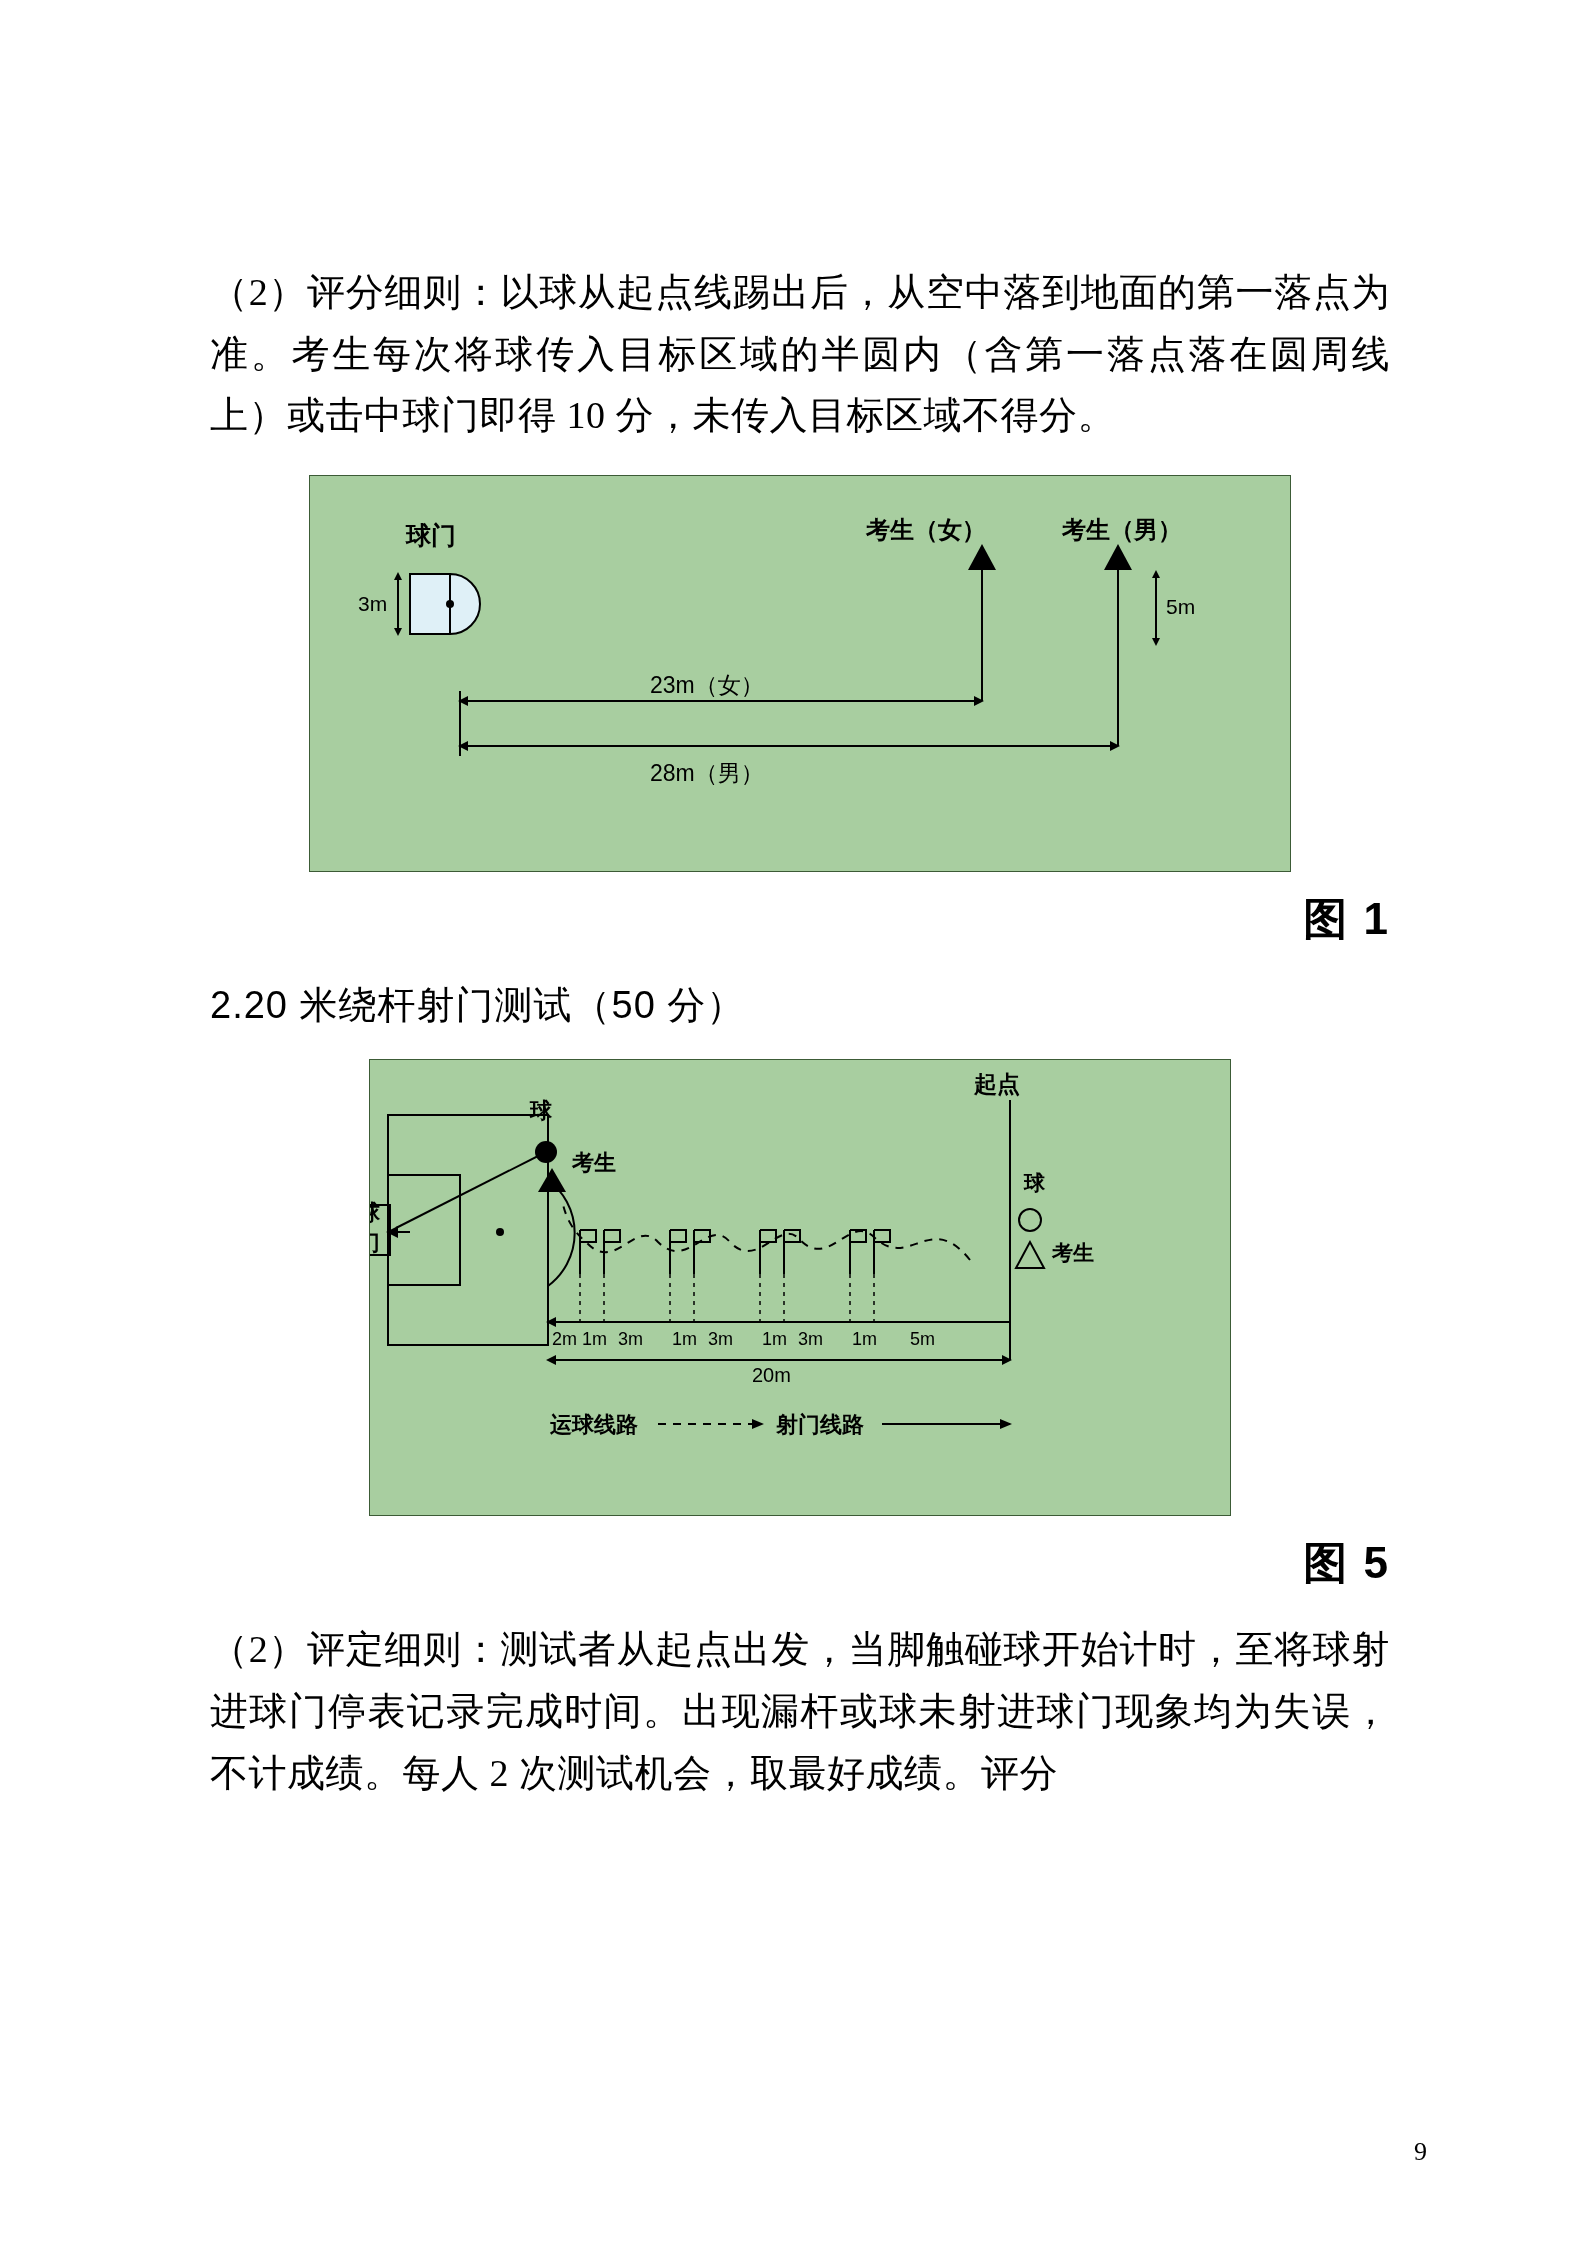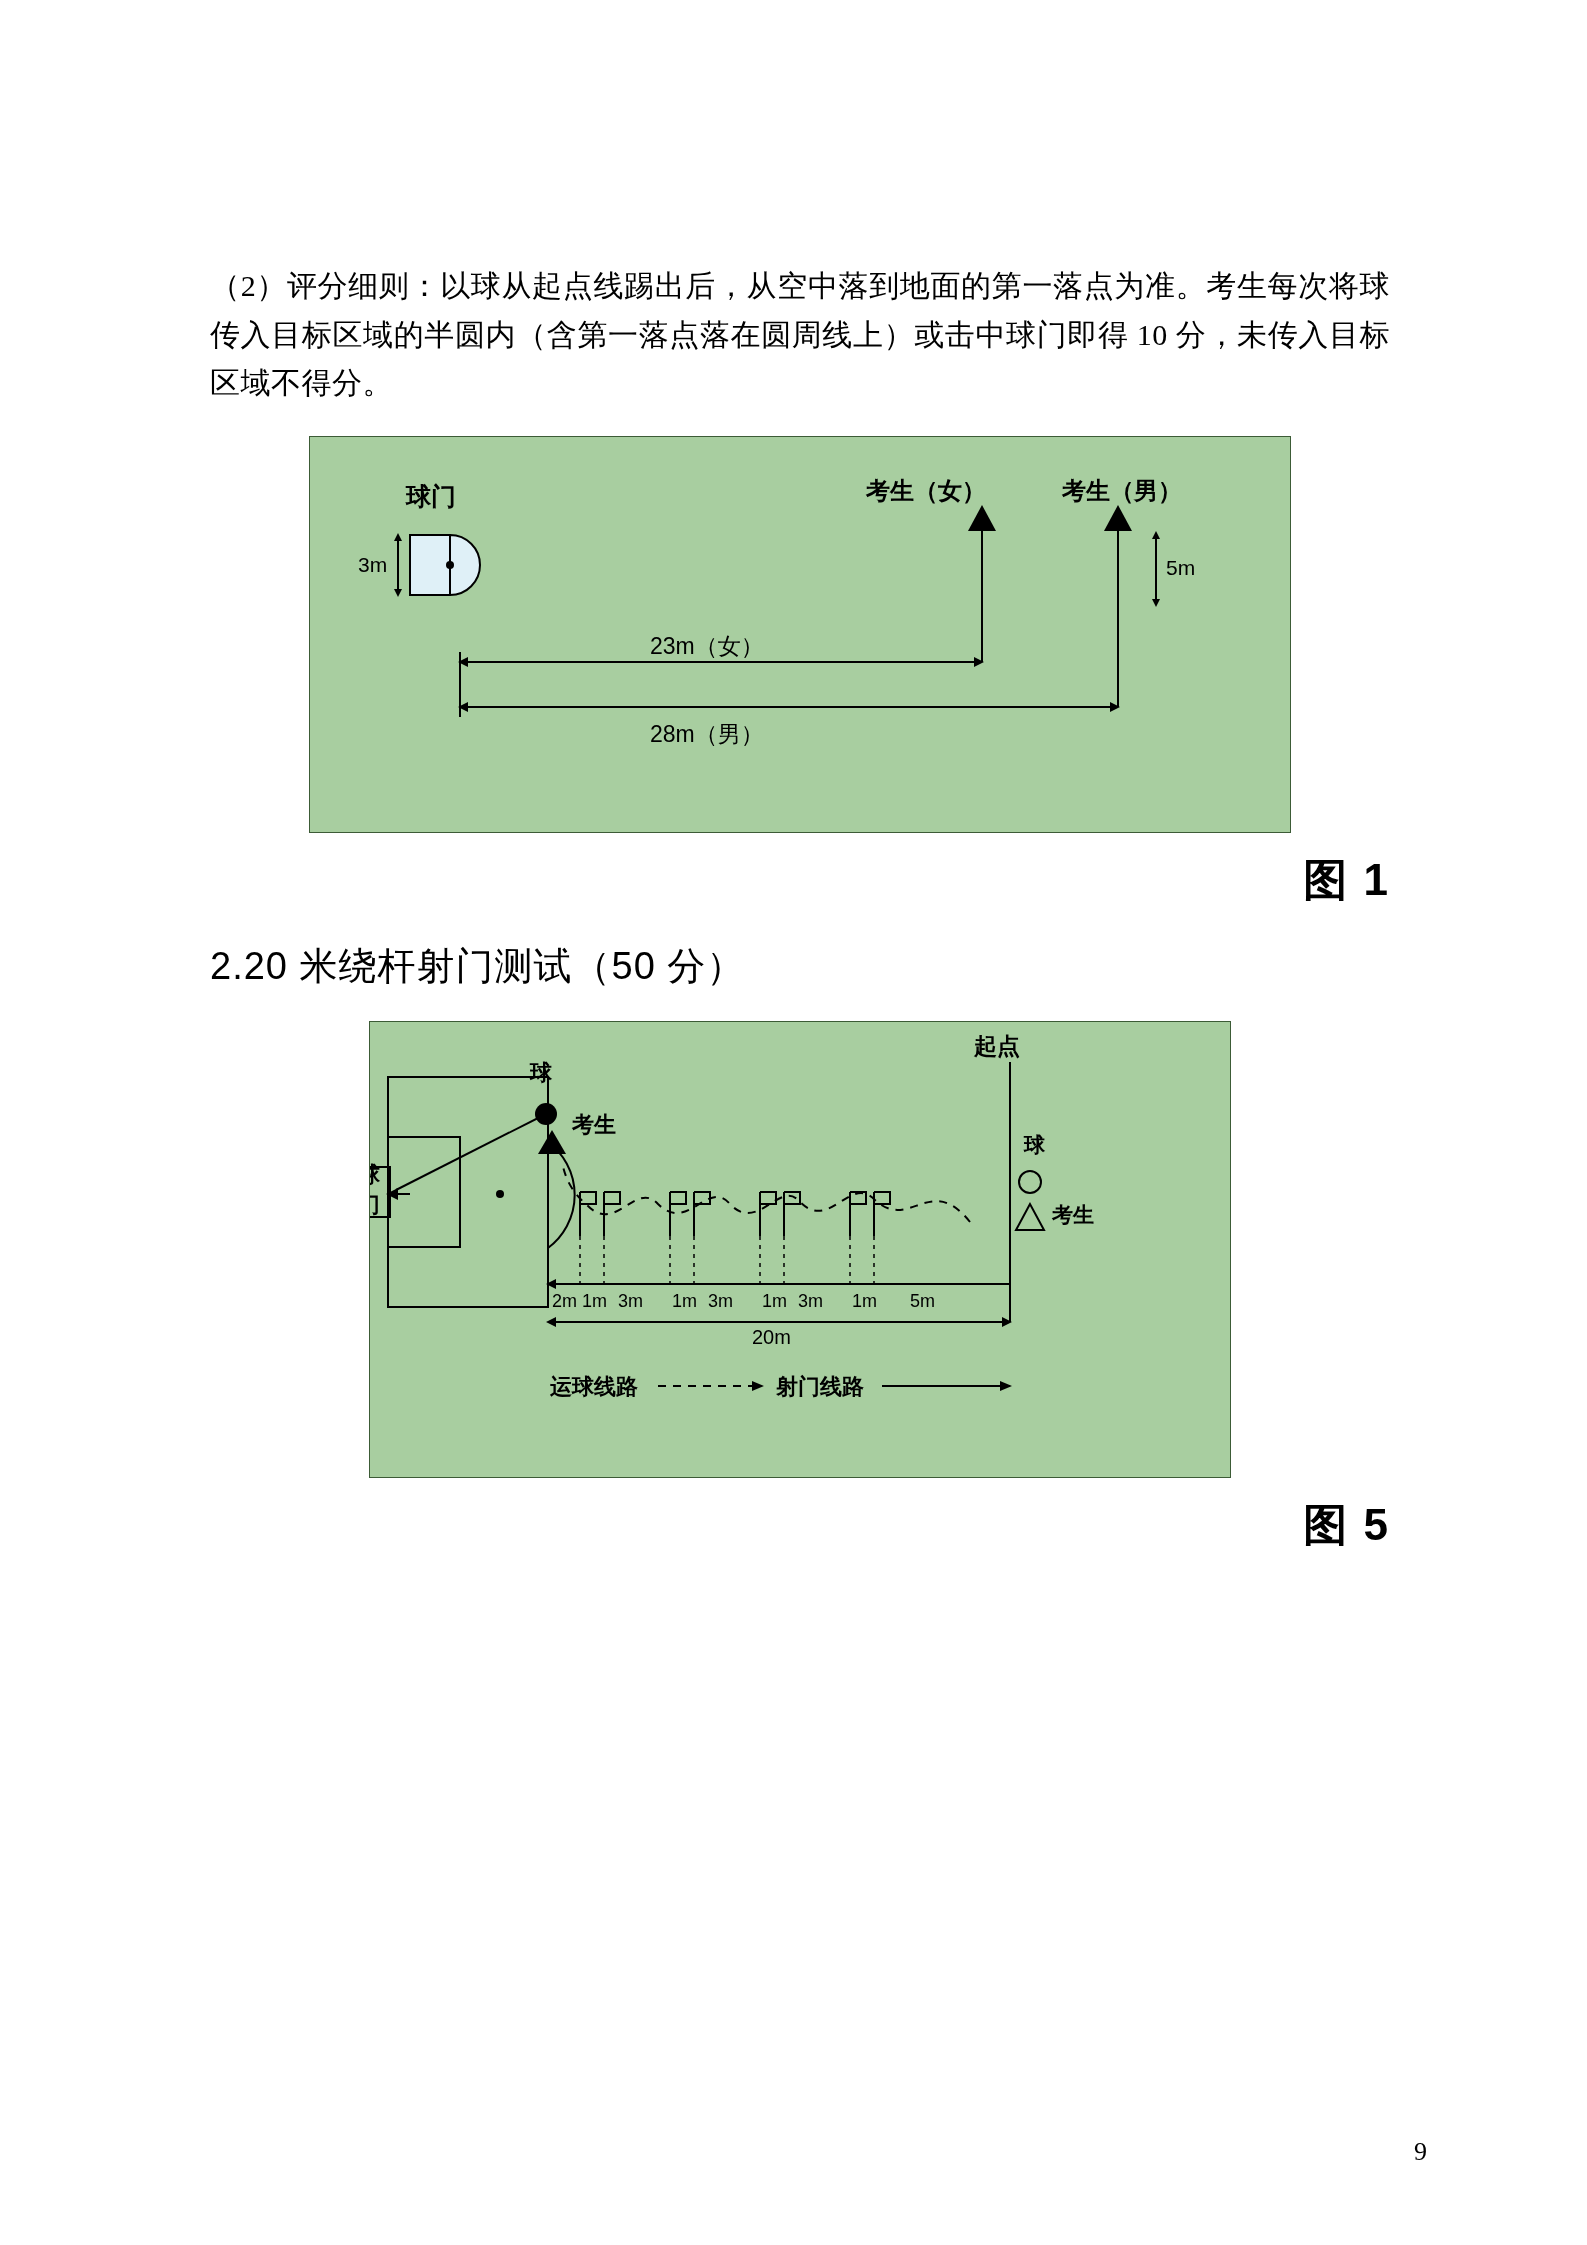--- a/index.html
+++ b/index.html
@@ -24,21 +24,21 @@
     padding: 0;
   }
   .content {
     position: absolute;
     left: 210px;
     top: 262px;
     width: 1180px;
   }
   p.para {
     margin: 0 0 0 0;
-    font-size: 30px;
+    font-size: 38px;
     line-height: 1.62;
     text-align: justify;
     letter-spacing: 0.5px;
     font-family: "Liberation Serif", "DejaVu Serif", serif;
   }
   p.indent {
     text-indent: 0;
   }
   .heading {
     font-size: 38px;
@@ -247,17 +247,18 @@
 
           <text x="406" y="372" font-size="22" font-weight="bold">射门线路</text>
           <line x1="512" y1="364" x2="640" y2="364" stroke="#000" stroke-width="2"></line>
           <polygon points="642,364 630,359 630,369" fill="#000"></polygon>
         </svg>
       </div>
     </div>
 
     <div class="fig-caption">图 5</div>
 
+    <p class="para indent">（2）评定细则：测试者从起点出发，当脚触碰球开始计时，至将球射进球门停表记录完成时间。出现漏杆或球未射进球门现象均为失误，不计成绩。每人 2 次测试机会，取最好成绩。评分</p>
 
   </div>
 
   <div class="page-number">9</div>
 </div>
 
 </body></html>

